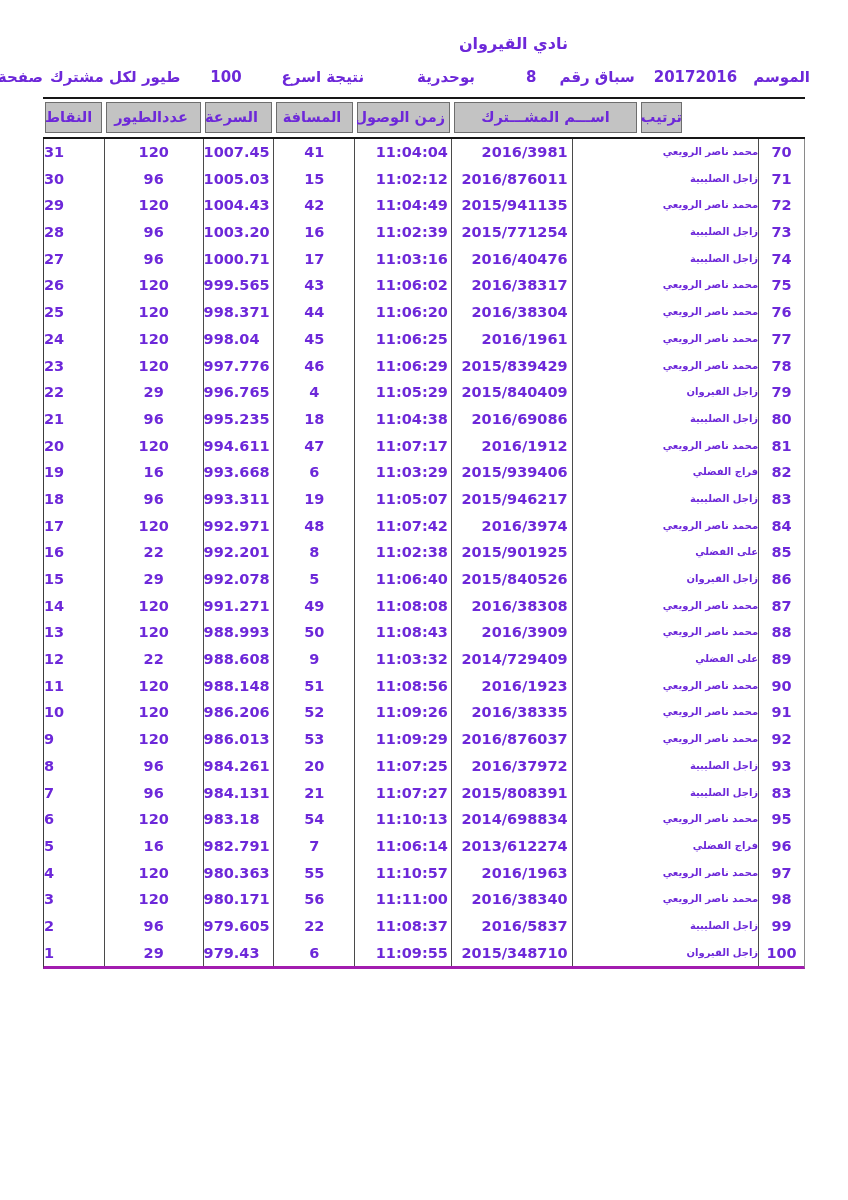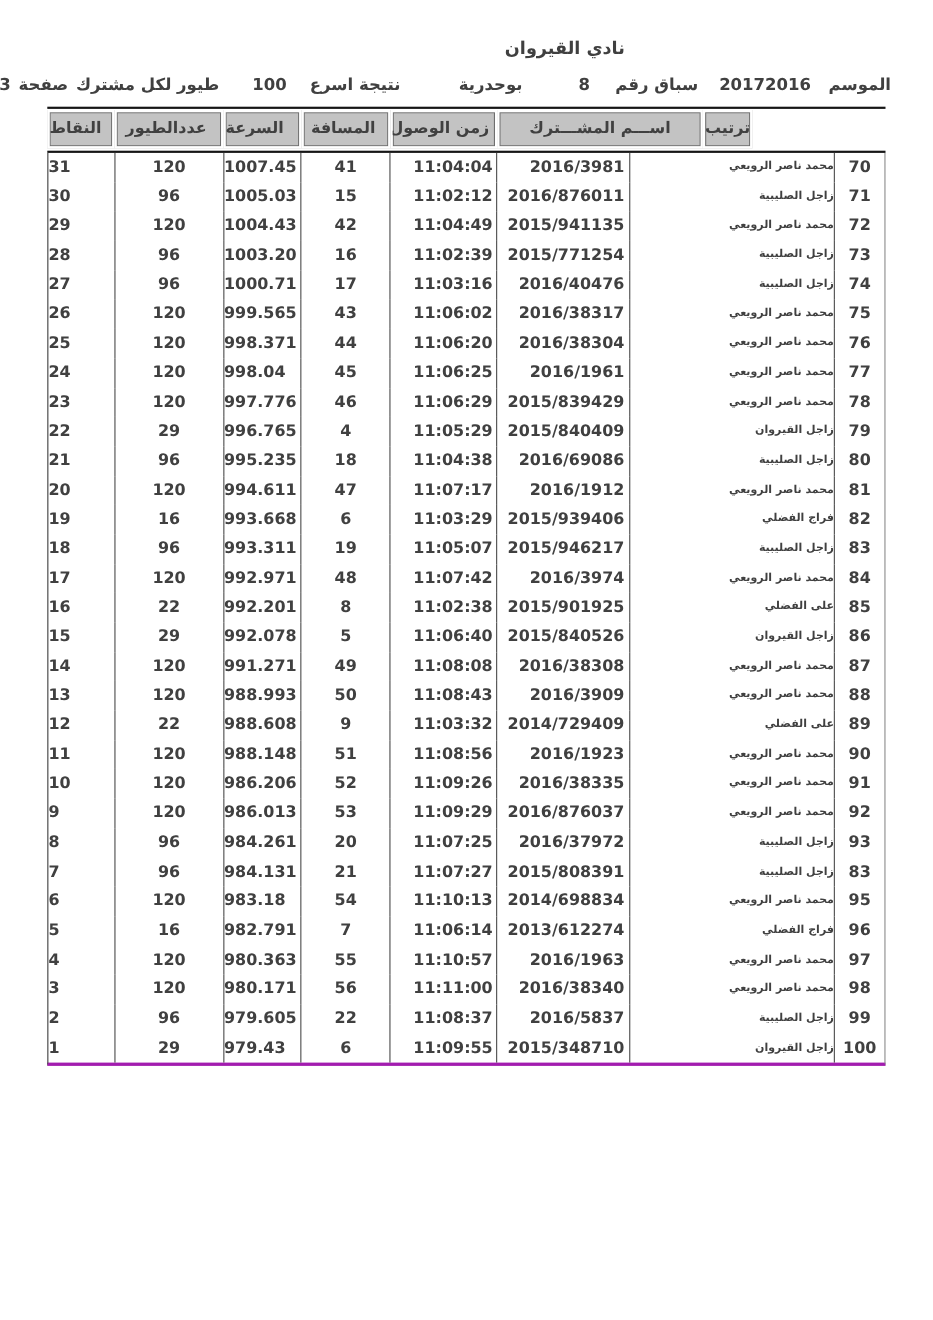--- a/index.html
+++ b/index.html
@@ -1,34 +1,34 @@
 <!DOCTYPE html>
 <html lang="ar" style="--header-bg: #c3c3c3;"><head>
 <meta charset="utf-8">
 <style>
   html,body{margin:0;padding:0;background:#ffffff;}
   .page{
     position:relative;width:848px;height:1200px;background:#fff;
-    font-family:"DejaVu Sans",sans-serif;color:#404040;overflow:hidden;
+    font-family:"DejaVu Sans",sans-serif;color:#6d28d9;overflow:hidden;
   }
   .title{
     position:absolute;top:34px;right:280px;direction:rtl;
     font-size:16px;font-weight:bold;letter-spacing:.5px;white-space:nowrap;
   }
   .info-bar{
     position:absolute;top:64px;left:0;right:0;height:26px;
     direction:rtl;display:flex;align-items:center;
     padding-right:38px;font-size:15px;font-weight:bold;white-space:nowrap;
   }
   .i-season{margin-left:16px}
   .i-seasonval{margin-left:19px}
   .i-racelabel{margin-left:23px}
   .i-racenum{margin-left:51px}
   .i-loc{margin-left:53px}
-  .i-result{margin-left:21px}
+  .i-result{margin-left:40px}
   .i-count{margin-left:30px}
   .i-suffix{margin-left:7px}
   .i-pagelabel{margin-left:7px}
 
   .rtable{position:absolute;left:43px;top:97px;width:762px;}
   .thead{
     display:flex;direction:ltr;background:#fff;
     border-top:2.5px solid #161616;border-bottom:2px solid #161616;
     padding:1px 0 2px 0;
   }

